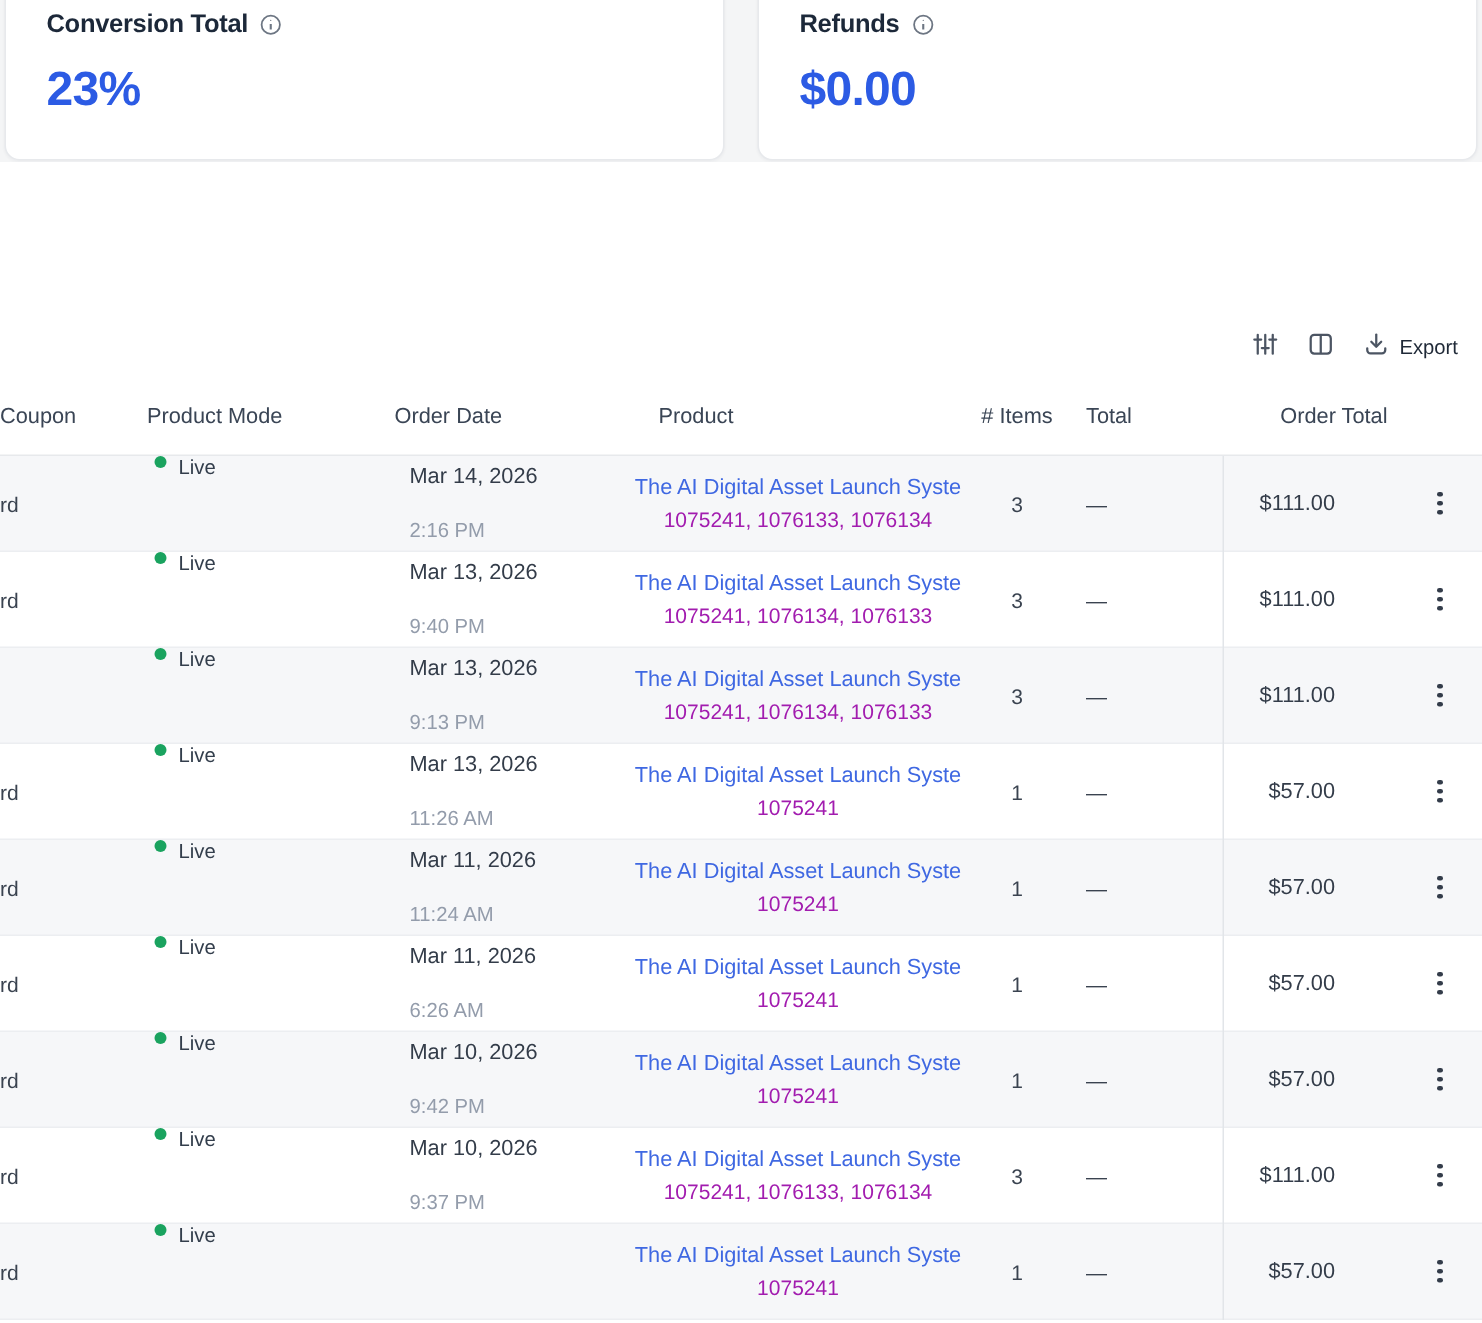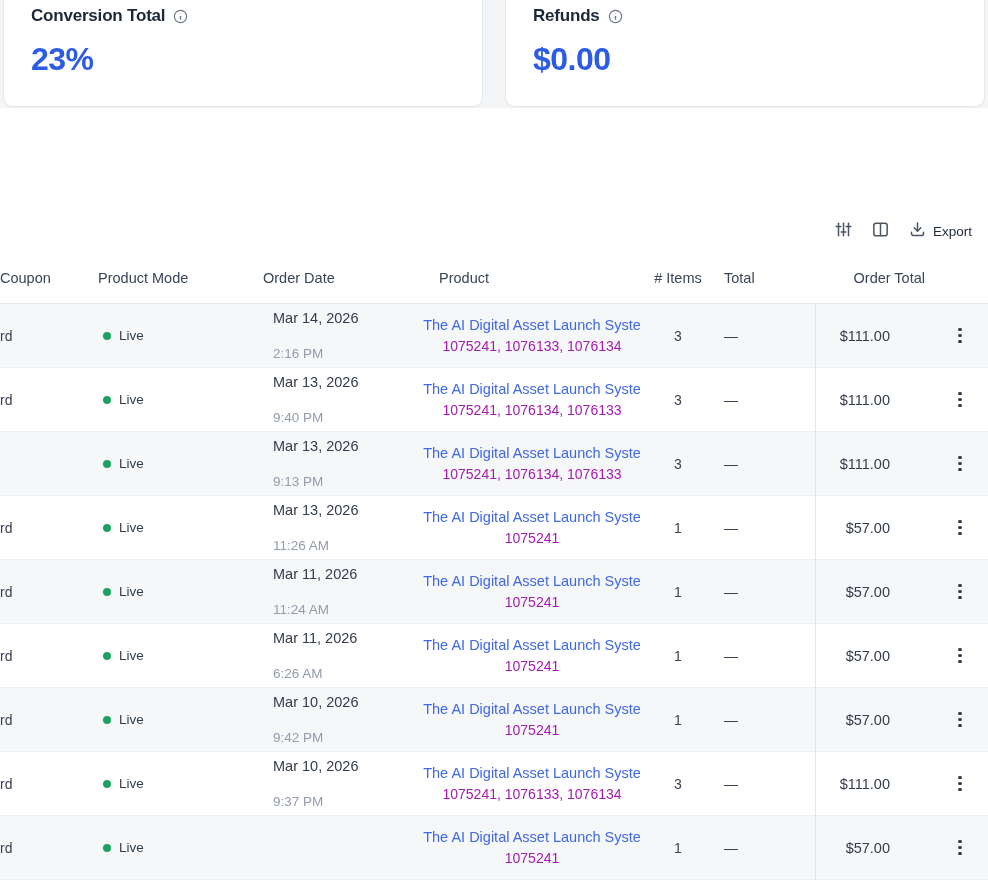--- a/index.html
+++ b/index.html
@@ -45,21 +45,21 @@
   .th-product{left:439px;}
   .th-items{left:650px;width:56px;text-align:center;}
   .th-coupon{left:724px;}
   .th-total{left:825px;width:100px;text-align:right;}
 
   .tbody{position:absolute;left:0;top:304px;width:988px;}
   .row{position:relative;width:988px;height:64px;border-bottom:1px solid #eceef1;box-sizing:border-box;background:#ffffff;}
   .row.striped{background:#f6f7f9;}
   .cell{position:absolute;top:0;height:100%;display:flex;flex-direction:column;justify-content:center;}
   .c-method{left:0;flex-direction:row;align-items:center;font-size:14px;color:#3a4350;}
-  .c-mode{left:103px;flex-direction:row;align-items:center;gap:8px;font-size:13.5px;color:#333e4c;}
+  .c-mode{left:103px;flex-direction:row;gap:8px;font-size:13.5px;color:#333e4c;}
   .live-dot{width:8px;height:8px;border-radius:50%;background:var(--live,#1aa35f);flex:0 0 auto;}
   .c-date{left:263px;gap:20px;margin-left:10px;}
   .date-main{font-size:14.5px;color:#333c49;}
   .date-sub{font-size:13.5px;color:#939cab;}
   .c-product{left:423px;width:218px;gap:5px;overflow:hidden;align-items:center;}
   .product-link{font-size:14.5px;color:var(--link,#3f68e2);text-decoration:none;white-space:nowrap;}
   .product-ids{font-size:14px;color:#a21caf;white-space:nowrap;}
   .c-items{left:650px;width:56px;align-items:center;font-size:14px;color:#3a4350;}
   .c-coupon{left:724px;font-size:14px;color:#3a4350;}
   .c-total{left:790px;width:100px;align-items:flex-end;font-size:14.5px;color:#333c49;}

